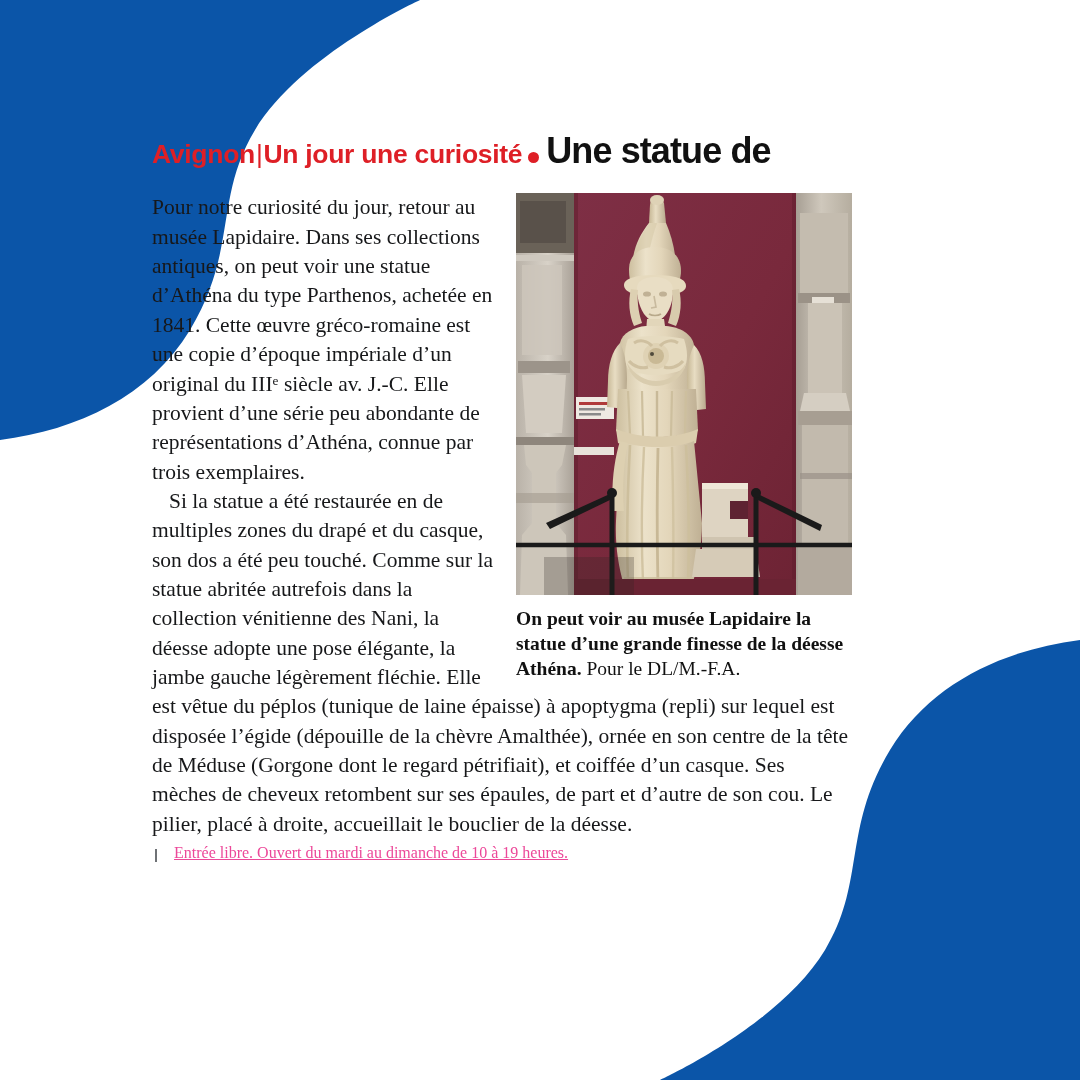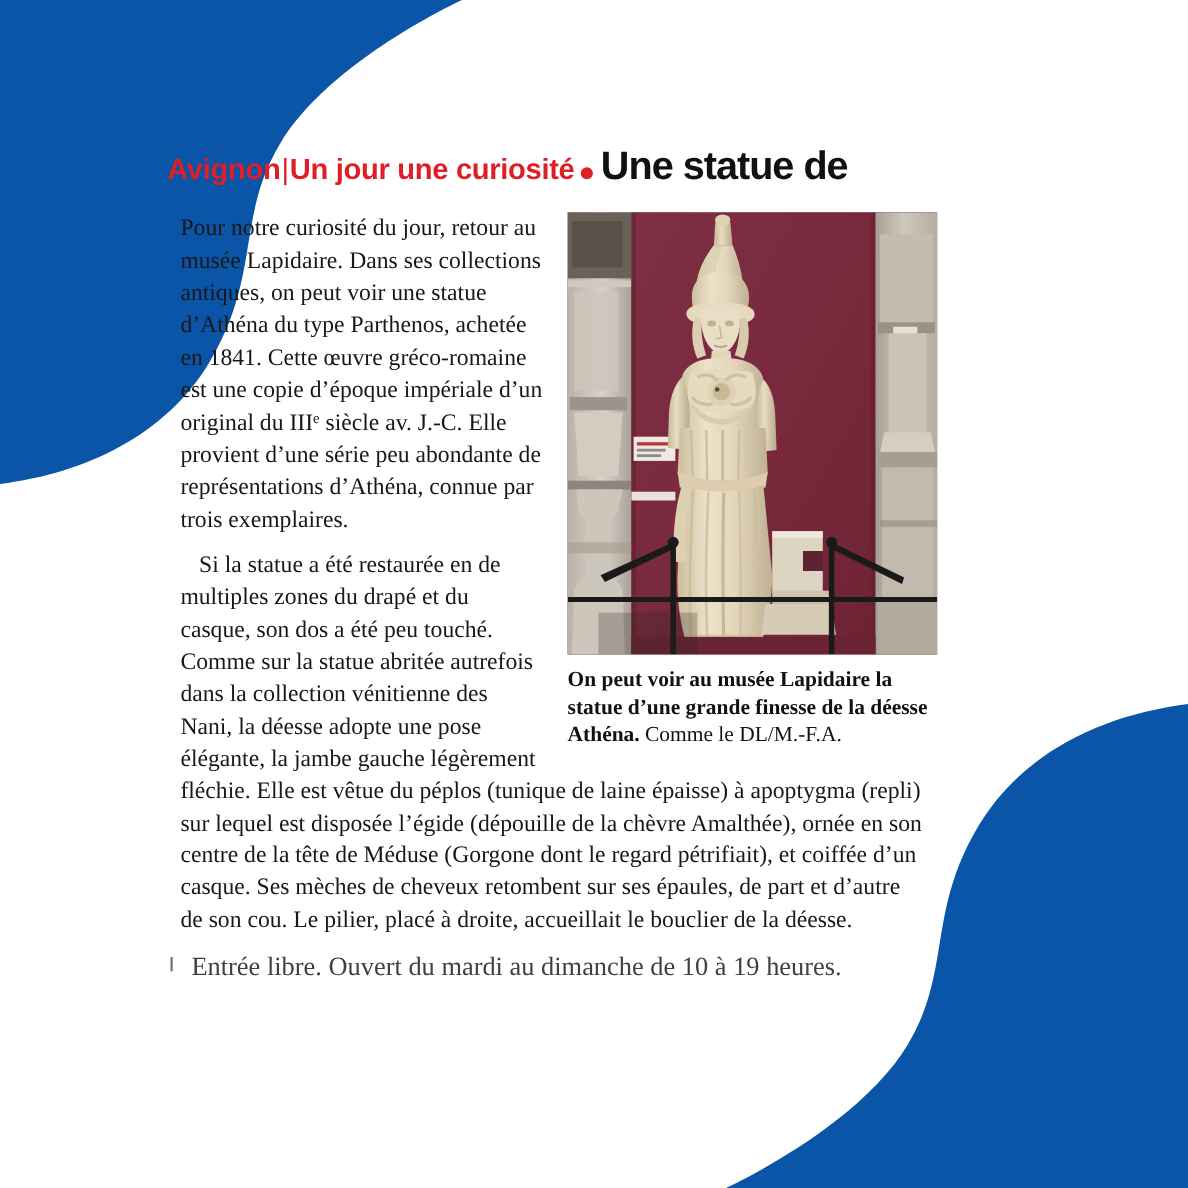--- a/index.html
+++ b/index.html
@@ -80,21 +80,21 @@
     margin-top: 24px;
     position: relative;
   }
   .bodytext {
     font-size: 21.5px;
     line-height: 1.365;
     color: #17181a;
     text-align: left;
     hyphens: none;
   }
-  .bodytext p { margin: 12px; }
+  .bodytext p { margin: 0; }
   .indent { text-indent: 17px; }
 
   
   #figure {
     float: right;
     width: 336px;
     margin: 2px 0 6px 22px;
   }
   #photo {
     position: relative;
@@ -109,25 +109,26 @@
     line-height: 1.26;
     color: #111111;
     font-family: "Liberation Serif", "DejaVu Serif", serif;
   }
   #caption .cap-bold { font-weight: bold; text-align: right; }
   #caption .cap-credit { font-weight: normal; }
 
   
   #practical {
     margin-top: 3px;
-    font-size: 24px;
+    font-size: 16px;
     line-height: 1.365;
-    color: #404040;
+    color: #ec4899;
     position: relative;
     padding-left: 22px;
+    text-decoration: underline;
   }
   #practical-tick {
     position: absolute;
     left: 3px;
     top: 7px;
     width: 1.5px;
     height: 13px;
     background: #6f7276;
   }
 
@@ -298,21 +299,21 @@
             <path d="M96,300 L96,402" stroke="#1a1a1a" stroke-width="5" fill="none"></path>
             <path d="M240,300 L306,332 L304,338 L240,306 Z" fill="#1a1a1a"></path>
             <path d="M240,300 L240,402" stroke="#1a1a1a" stroke-width="5" fill="none"></path>
             <path d="M0,352 L336,352" stroke="#1a1a1a" stroke-width="4.5" fill="none"></path>
             <circle cx="96" cy="300" r="5" fill="#1a1a1a"></circle>
             <circle cx="240" cy="300" r="5" fill="#1a1a1a"></circle>
             <path d="M28,364 L118,364 L118,402 L28,402 Z" fill="#2a2420" opacity="0.25"></path>
           </svg>
         </div>
         <figcaption id="caption">
-          <span class="cap-bold">On peut voir au musée Lapidaire la statue d’une grande finesse de la déesse Athéna.</span><span class="cap-credit"> Comme le DL/M.-F.A.</span>
+          <span class="cap-bold">On peut voir au musée Lapidaire la statue d’une grande finesse de la déesse Athéna.</span><span class="cap-credit"> Pour le DL/M.-F.A.</span>
         </figcaption>
       </figure>
 
       <div class="bodytext">
         <p><span>Pour notre curiosité du jour, retour au musée Lapidaire. Dans ses collections antiques, on peut voir une statue d’Athéna du type Parthenos, achetée en 1841. Cette œuvre gréco-romaine est une copie d’époque impériale d’un original du III</span><sup class="ord">e</sup><span> siècle av. J.-C. Elle provient d’une série peu abondante de représentations d’Athéna, connue par trois exemplaires.</span></p>
         <p class="indent">Si la statue a été restaurée en de multiples zones du drapé et du casque, son dos a été peu touché. Comme sur la statue abritée autrefois dans la collection vénitienne des Nani, la déesse adopte une pose élégante, la jambe gauche légèrement fléchie. Elle est vêtue du péplos (tunique de laine épaisse) à apoptygma (repli) sur lequel est disposée l’égide (dépouille de la chèvre Amalthée), ornée en son centre de la tête de Méduse (Gorgone dont le regard pétrifiait), et coiffée d’un casque. Ses mèches de cheveux retombent sur ses épaules, de part et d’autre de son cou. Le pilier, placé à droite, accueillait le bouclier de la déesse.</p>
       </div>
 
       <div id="practical">
         <span id="practical-tick"></span>

